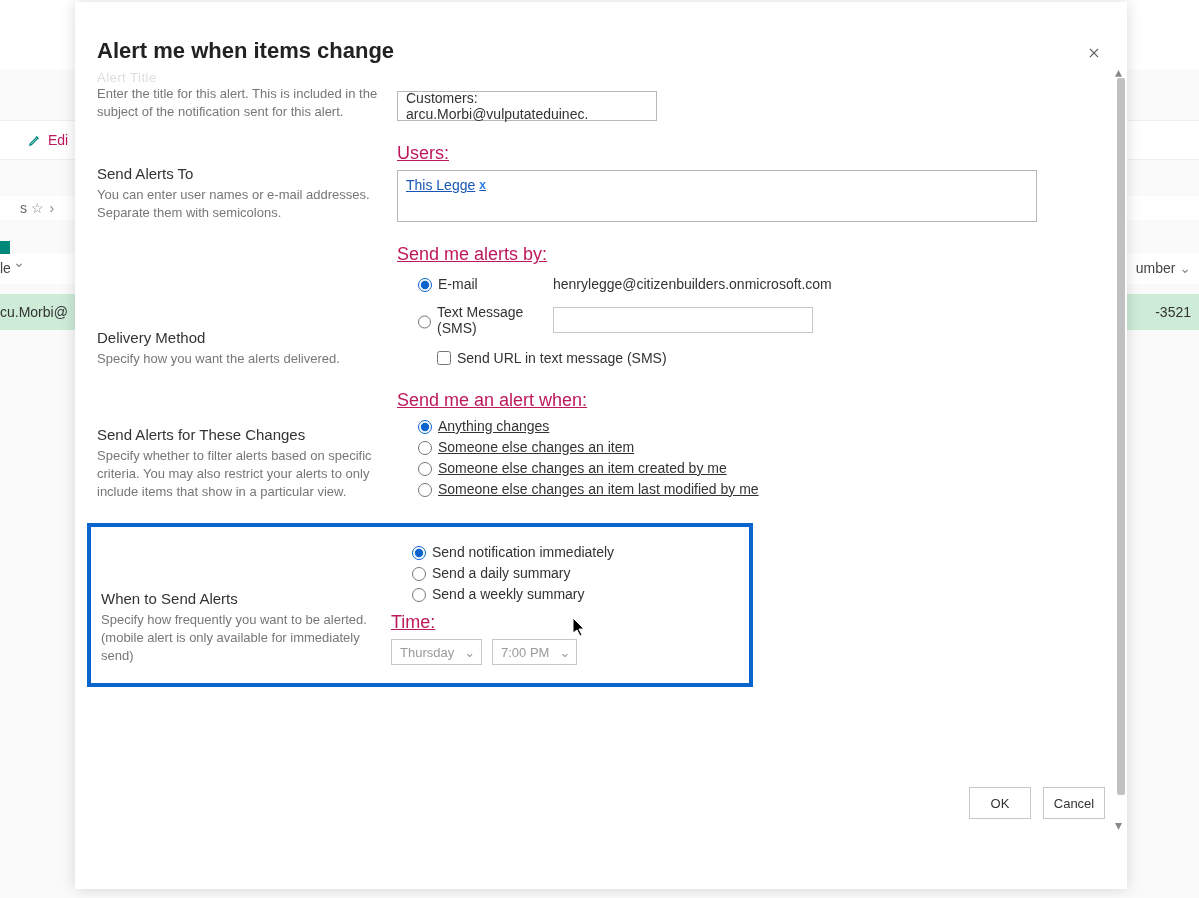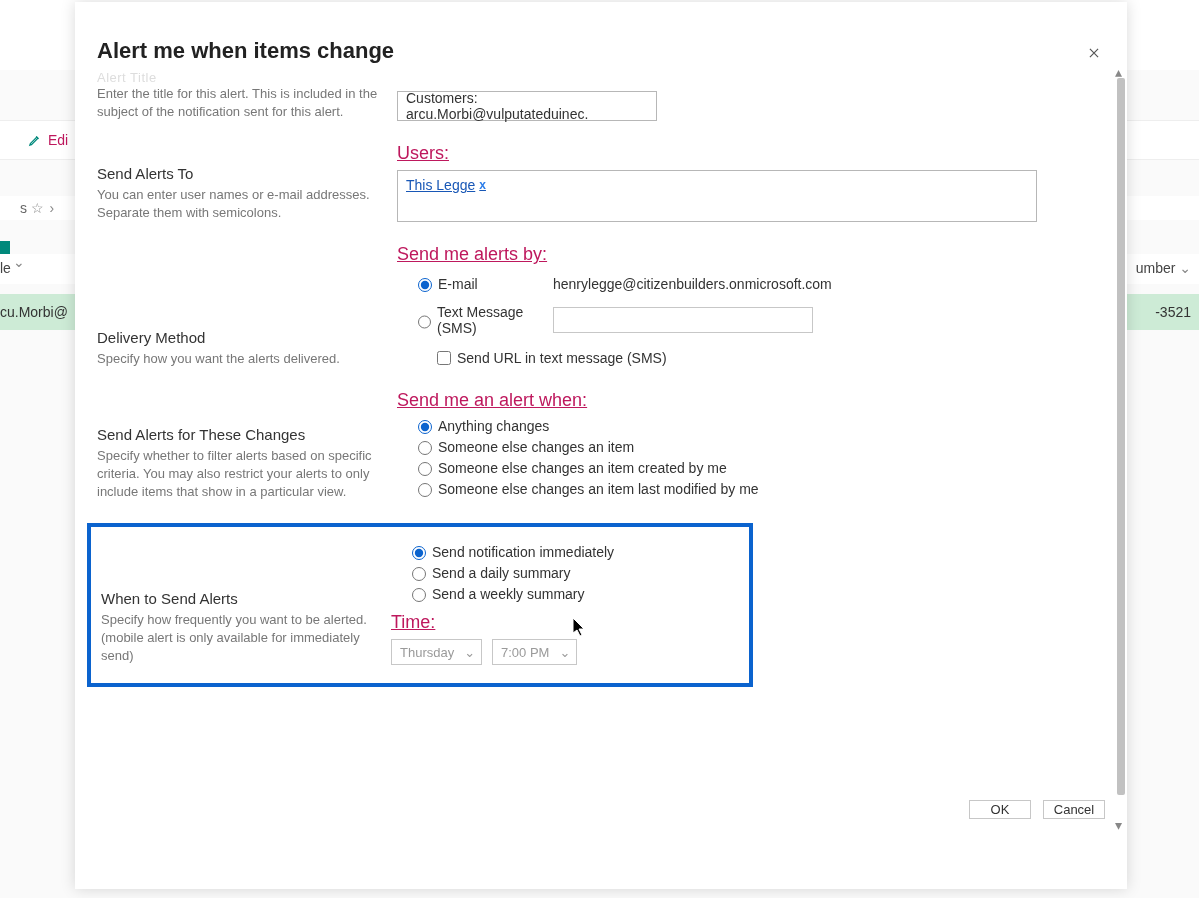--- a/index.html
+++ b/index.html
@@ -193,21 +193,21 @@
   .sms-input {
     width: 260px; height: 26px;
     border: 1px solid #c7c7c7;
   }
   .url-check {
     display:flex; align-items:center; margin-left: 36px; margin-top: 8px;
     font-size: 14px; color: #333;
   }
   .url-check input { margin-right: 6px; width:14px;height:14px; }
 
-  .changes-list { margin-left: 16px; }
+  .changes-list { margin-left: 16px; text-decoration: underline; }
 
   .highlight-box {
     border: 4px solid #0b63ce;
     padding: 12px 10px 18px 10px;
     margin-left: -10px;
     margin-right: 340px;
     margin-top: 2px;
   }
   .highlight-box .section { margin-bottom: 0; }
   .highlight-box .left { width: 290px; }
@@ -224,21 +224,21 @@
     background: #fff;
   }
   .sel-disabled .chev { margin-left: 10px; color:#9a9a9a; }
 
   
   .modal-footer {
     position: absolute; right: 22px; bottom: 70px;
     display: flex; gap: 12px;
   }
   .btn {
-    min-width: 62px; height: 19px;
+    min-width: 62px; height: 32px;
     border: 1px solid #c7c7c7;
     background: #fff;
     display:flex; align-items:center; justify-content:center;
     font-size: 13px; color: #333;
     cursor: pointer;
   }
 
   
   .cursor {
     position:absolute;

